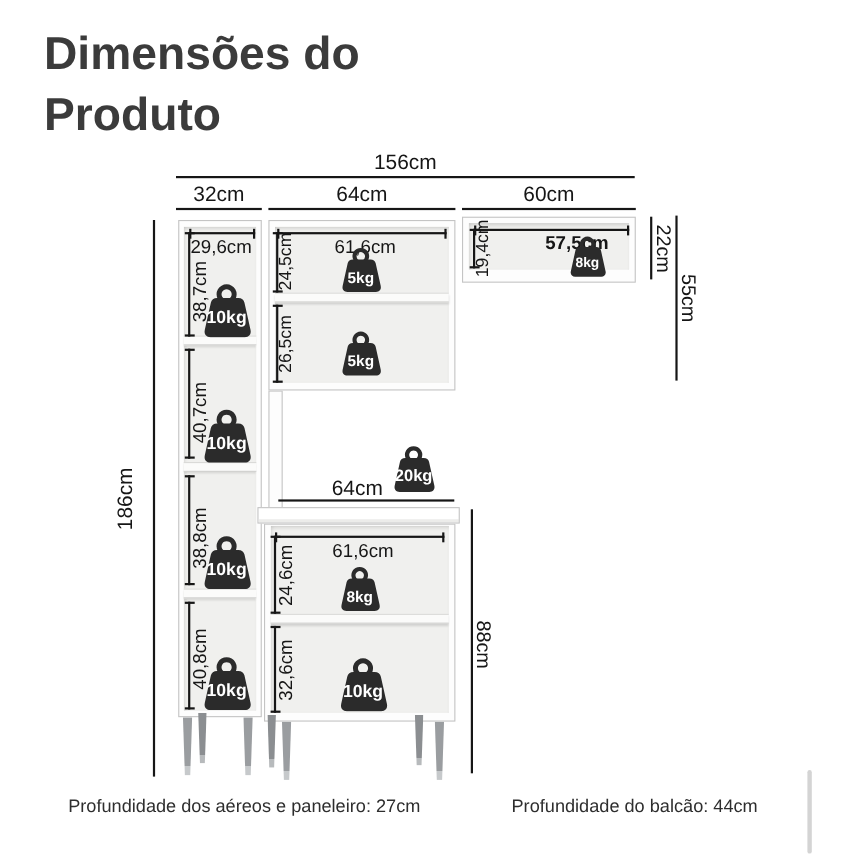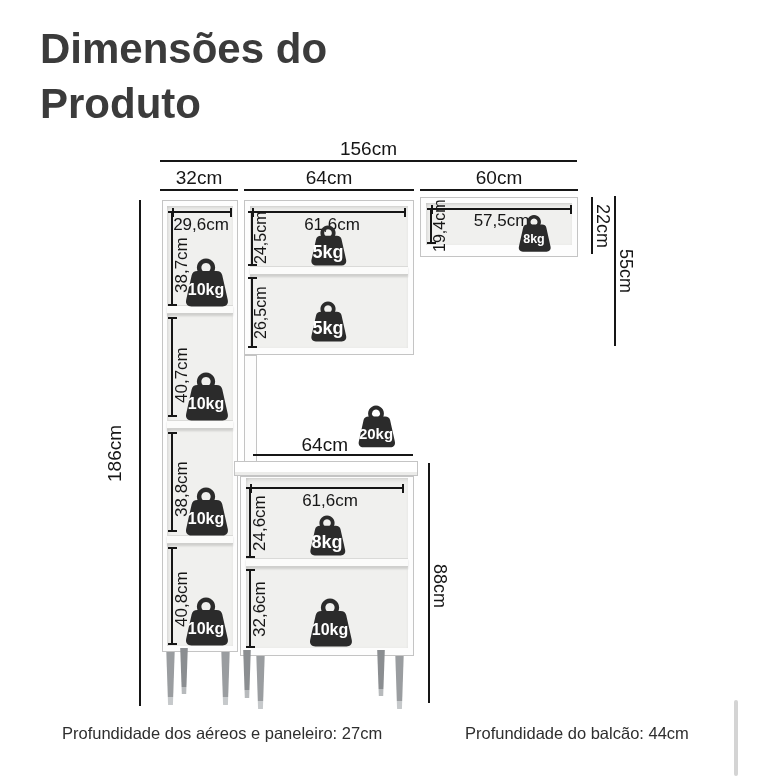--- a/index.html
+++ b/index.html
@@ -37,21 +37,21 @@
               box-shadow:inset 0 -3px 0 #ececea;box-sizing:border-box;}
   .leg{position:absolute;clip-path:polygon(12% 0,88% 0,72% 100%,28% 100%);
        background:linear-gradient(#9a9da0 0 84%, #c6c9cb 84% 100%);}
   .leg.back{background:linear-gradient(#8b8e91 0 84%, #b7babc 84% 100%);}
   
   .weight{position:absolute;}
   .weight svg{position:absolute;left:0;top:0;width:100%;height:100%;}
   .wlabel{position:absolute;left:0;right:0;top:66%;transform:translateY(-50%);
           text-align:center;color:#ffffff;font-weight:700;line-height:1;}
   .w-lg{width:58px;height:50px;}  .w-lg .wlabel{font-size:16px;}
-  .w-md{width:48px;height:42px;}  .w-md .wlabel{font-size:18px;}
+  .w-md{width:48px;height:42px;}  .w-md .wlabel{font-size:14px;}
   .w-sm{width:44px;height:38px;}  .w-sm .wlabel{font-size:12.5px;}
   .footer-text{position:absolute;font-size:16.5px;color:#2e2e2e;white-space:nowrap;}
   .scroll-thumb{position:absolute;width:4px;border-radius:2px;background:#d4d4d4;}
 </style>
 </head>
 <body>
 
 <div class="title">Dimensões do Produto</div>
 
 <div class="dim-label" style="left:160px;top:138px;width:417px;">156cm</div>
@@ -144,21 +144,21 @@
   </svg>
   <span class="wlabel">5kg</span>
 </div>
 
 <div class="cab" style="left:244px;top:355px;width:13px;height:110px;"></div>
 
 <div class="cab" style="left:420px;top:197px;width:158px;height:60px;"></div>
 <div class="interior" style="left:426px;top:203px;width:146px;height:42px;"></div>
 
 <div class="hline caps" style="left:431px;top:208px;width:141px;"></div>
-<div class="dim-label sm" style="left:441px;top:211px;width:121px;">57,5cm</div>
+<div class="dim-label sm" style="left:464px;top:211px;width:121px;font-weight:bold;">57,5cm</div>
 
 <div class="vline caps" style="left:430px;top:208px;height:36px;"></div>
 <div class="vlabel f16" style="left:432px;top:198px;height:56px;">19,4cm</div>
 
 <div class="weight w-sm" style="left:512px;top:214px;">
   <svg viewBox="0 0 60 52">
     <path fill="#2b2b2b" fill-rule="evenodd" d="M30 1.5a9.5 9.5 0 1 0 .01 0Z M30 6.2a4.8 4.8 0 1 0 .01 0Z"></path>
     <path fill="#2b2b2b" d="M19 14.5h22c3.2 0 5.3 1.6 5.9 4.4l5.7 25.6c1 4.5-1.7 7-5.4 7H14.8c-3.7 0-6.4-2.5-5.4-7l5.7-25.6c.6-2.8 2.7-4.4 5.9-4.4Z"></path>
   </svg>
   <span class="wlabel">8kg</span>

